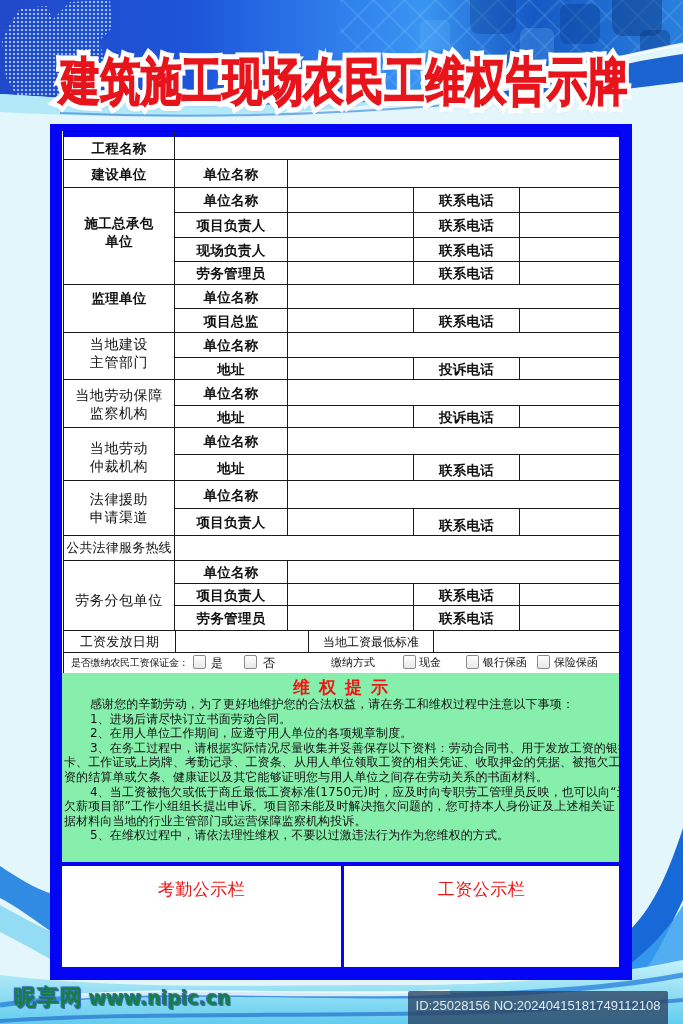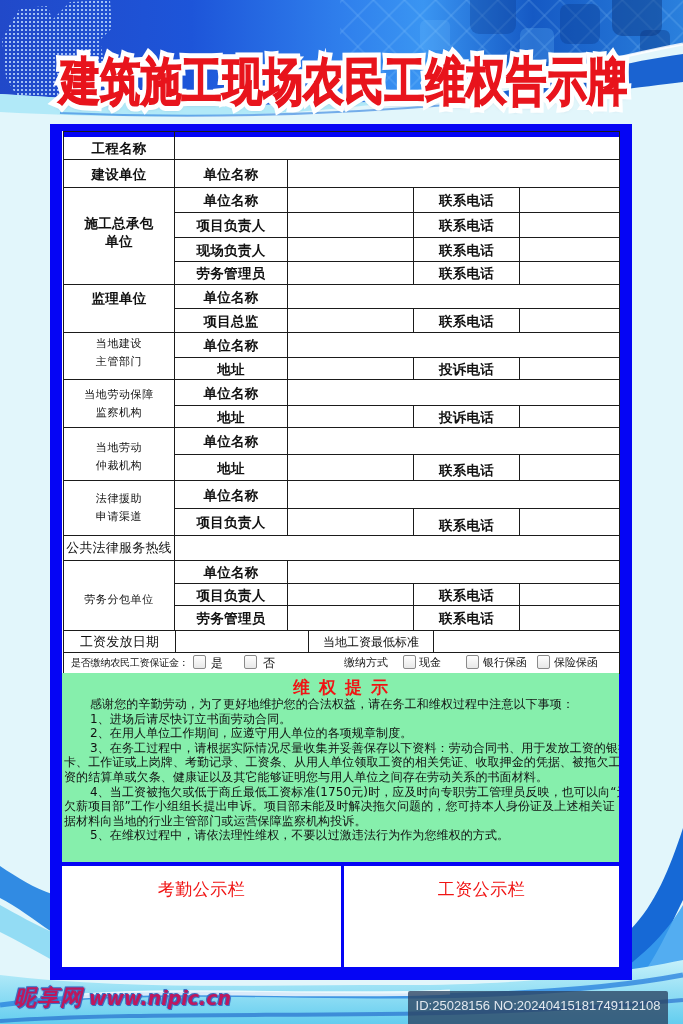--- a/index.html
+++ b/index.html
@@ -30,21 +30,21 @@
   .sheet { position: absolute; left: 62px; top: 131px; width: 557px; height: 731px; background: #ffffff; }
 
   table { position: absolute; border-collapse: collapse; table-layout: fixed; background: #fff; }
   td {
     border: 1.5px solid #1b1b1b; padding: 0; text-align: center; vertical-align: middle;
     color: #111; line-height: 16px; white-space: nowrap; overflow: hidden;
   }
   .info { left: 63px; top: 131px; width: 556px; padding-left: 8px; }
   .wage { left: 63px; top: 630px; width: 556px; }
   .b { font-weight: bold; font-size: 13.5px; letter-spacing: 0.3px; }
-  .n { font-weight: normal; font-size: 11px; letter-spacing: 0.6px; text-align: center; }
+  .n { font-weight: normal; font-size: 14px; letter-spacing: 0.6px; text-align: center; }
   .n13 { font-weight: normal; font-size: 13px; letter-spacing: 0.2px; }
   .n12 { font-weight: normal; font-size: 12px; }
   .grp { white-space: pre-line; line-height: 18px; }
   .r-first td { box-shadow: inset 0 5px 0 #0505f5; padding-top: 5px; }
   .val { background: #fff; }
 
   .deposit { position: relative; height: 20px; text-align: left; }
   .deposit-inner { position: relative; height: 20px; }
   .deposit-inner > * { position: absolute; top: 0; line-height: 20px; white-space: nowrap; }
   .dq { left: 7px; font-size: 10px; letter-spacing: -0.2px; color: #111; }
@@ -61,21 +61,21 @@
     font-size: 17px; font-weight: bold; letter-spacing: 9px; padding-left: 9px;
   }
   .notice-line { height: 14.6px; line-height: 14.6px; font-size: 12px; letter-spacing: 0.1px; white-space: nowrap; color: #111; padding-left: 2px; }
   .notice-line.indent { padding-left: 28px; }
 
   .board { position: absolute; top: 866px; height: 101px; background: #fff; }
   .board.left { left: 62px; width: 279px; }
   .board.right { left: 344px; width: 275px; }
   .board-title { text-align: center; color: #f01414; font-size: 17px; line-height: 26px; margin-top: 10px; letter-spacing: 0.5px; }
 
-  .wm-site { position: absolute; left: 14px; top: 983px; white-space: nowrap; color: #be185d; font-style: italic; font-weight: bold; text-align: right; }
+  .wm-site { position: absolute; left: 14px; top: 983px; white-space: nowrap; color: #15803d; font-weight: bold; text-align: right; }
   .wm-cn { font-size: 22px; letter-spacing: 1px; text-shadow: 0 0 2px #3b6fc4, 1px 1px 0 #3b6fc4, -1px -1px 0 #3b6fc4; }
   .wm-url { font-size: 19px; margin-left: 6px; font-family: "DejaVu Sans", sans-serif; text-shadow: 0 0 2px #3b6fc4, 1px 1px 0 #3b6fc4, -1px -1px 0 #3b6fc4; }
   .wm-id {
     position: absolute; left: 408px; top: 991px; width: 260px; height: 36px;
     background: rgba(42, 66, 98, 0.78); border-radius: 2px;
     color: #e2e8ef; font-family: "Liberation Sans", sans-serif; font-size: 13px; line-height: 30px; text-align: center;
   }
 </style>
 </head>
 <body>
@@ -294,21 +294,21 @@
         <td class="val"></td>
       </tr>
       <tr style="height:20px">
         <td colspan="4" class="deposit">
           <div class="deposit-inner">
             <span class="dq">是否缴纳农民工资保证金：</span>
             <span class="cb" style="left:129px"></span>
             <span class="opt" style="left:147px">是</span>
             <span class="cb" style="left:180px"></span>
             <span class="opt" style="left:199px">否</span>
-            <span class="small" style="left:280px">缴纳方式</span>
+            <span class="small" style="left:267px">缴纳方式</span>
             <span class="cb" style="left:339px"></span>
             <span class="small" style="left:355px">现金</span>
             <span class="cb" style="left:402px"></span>
             <span class="small" style="left:419px">银行保函</span>
             <span class="cb" style="left:473px"></span>
             <span class="small" style="left:490px">保险保函</span>
           </div>
         </td>
       </tr>
     </tbody>

